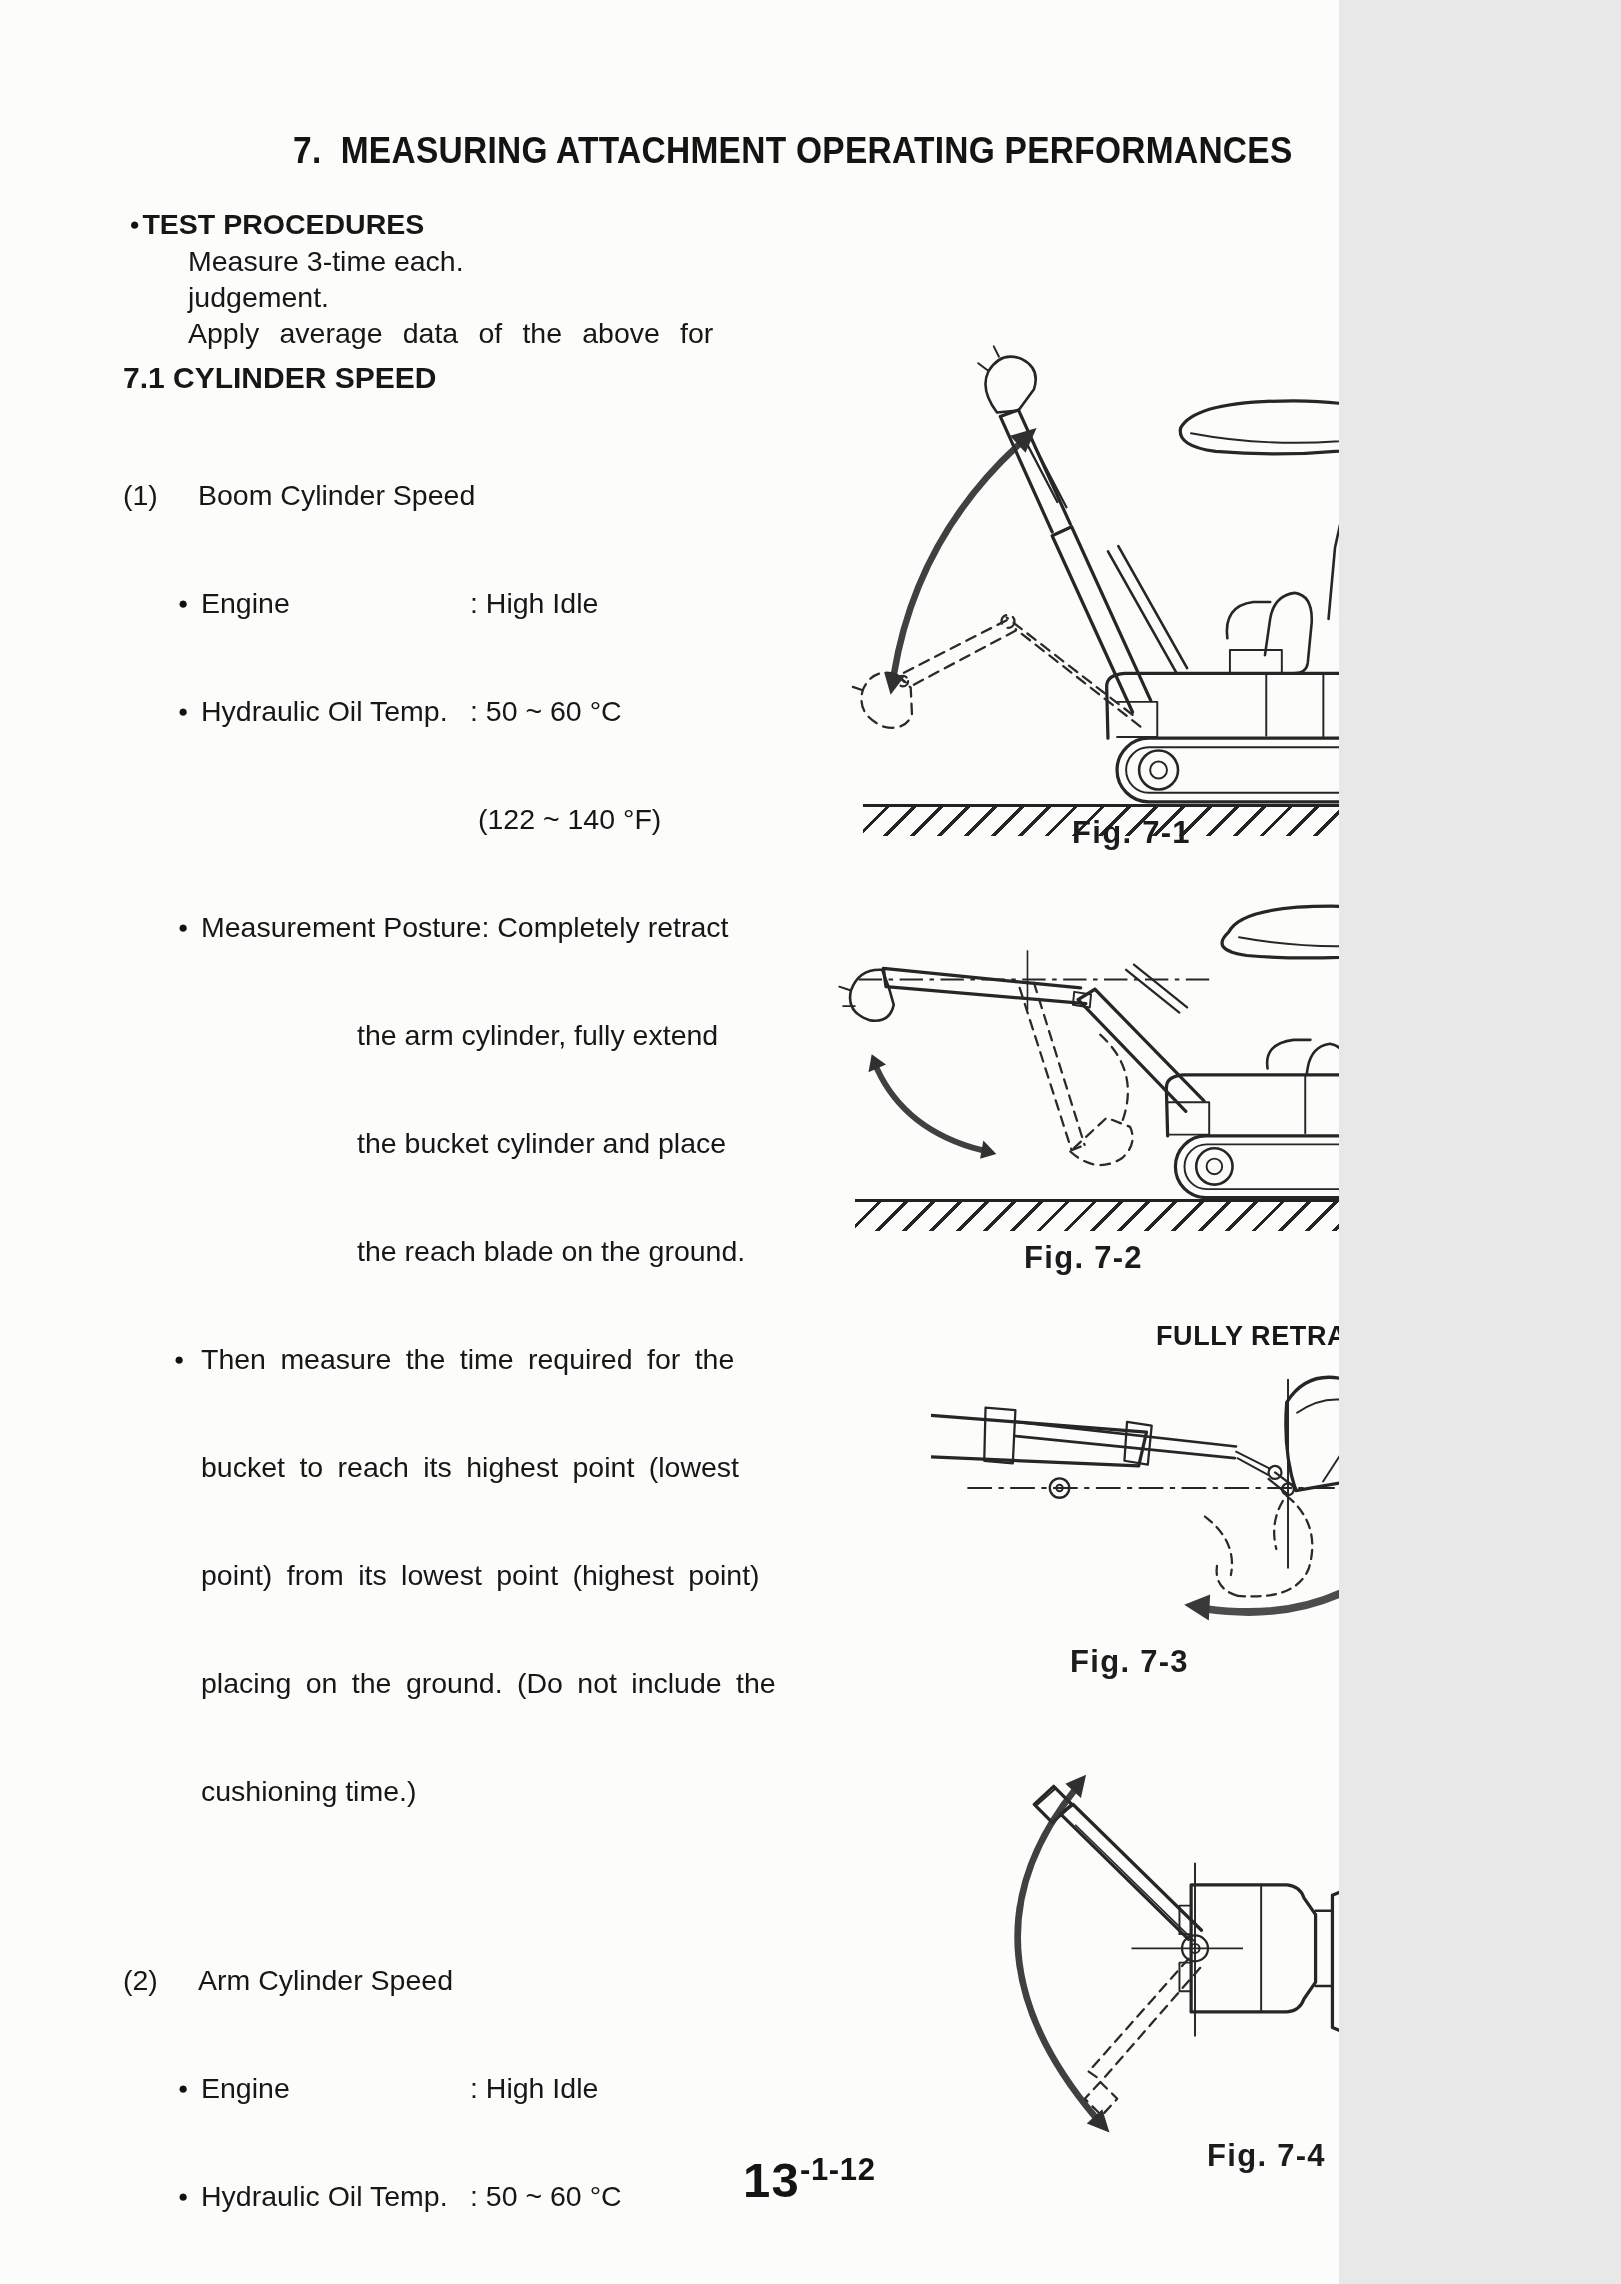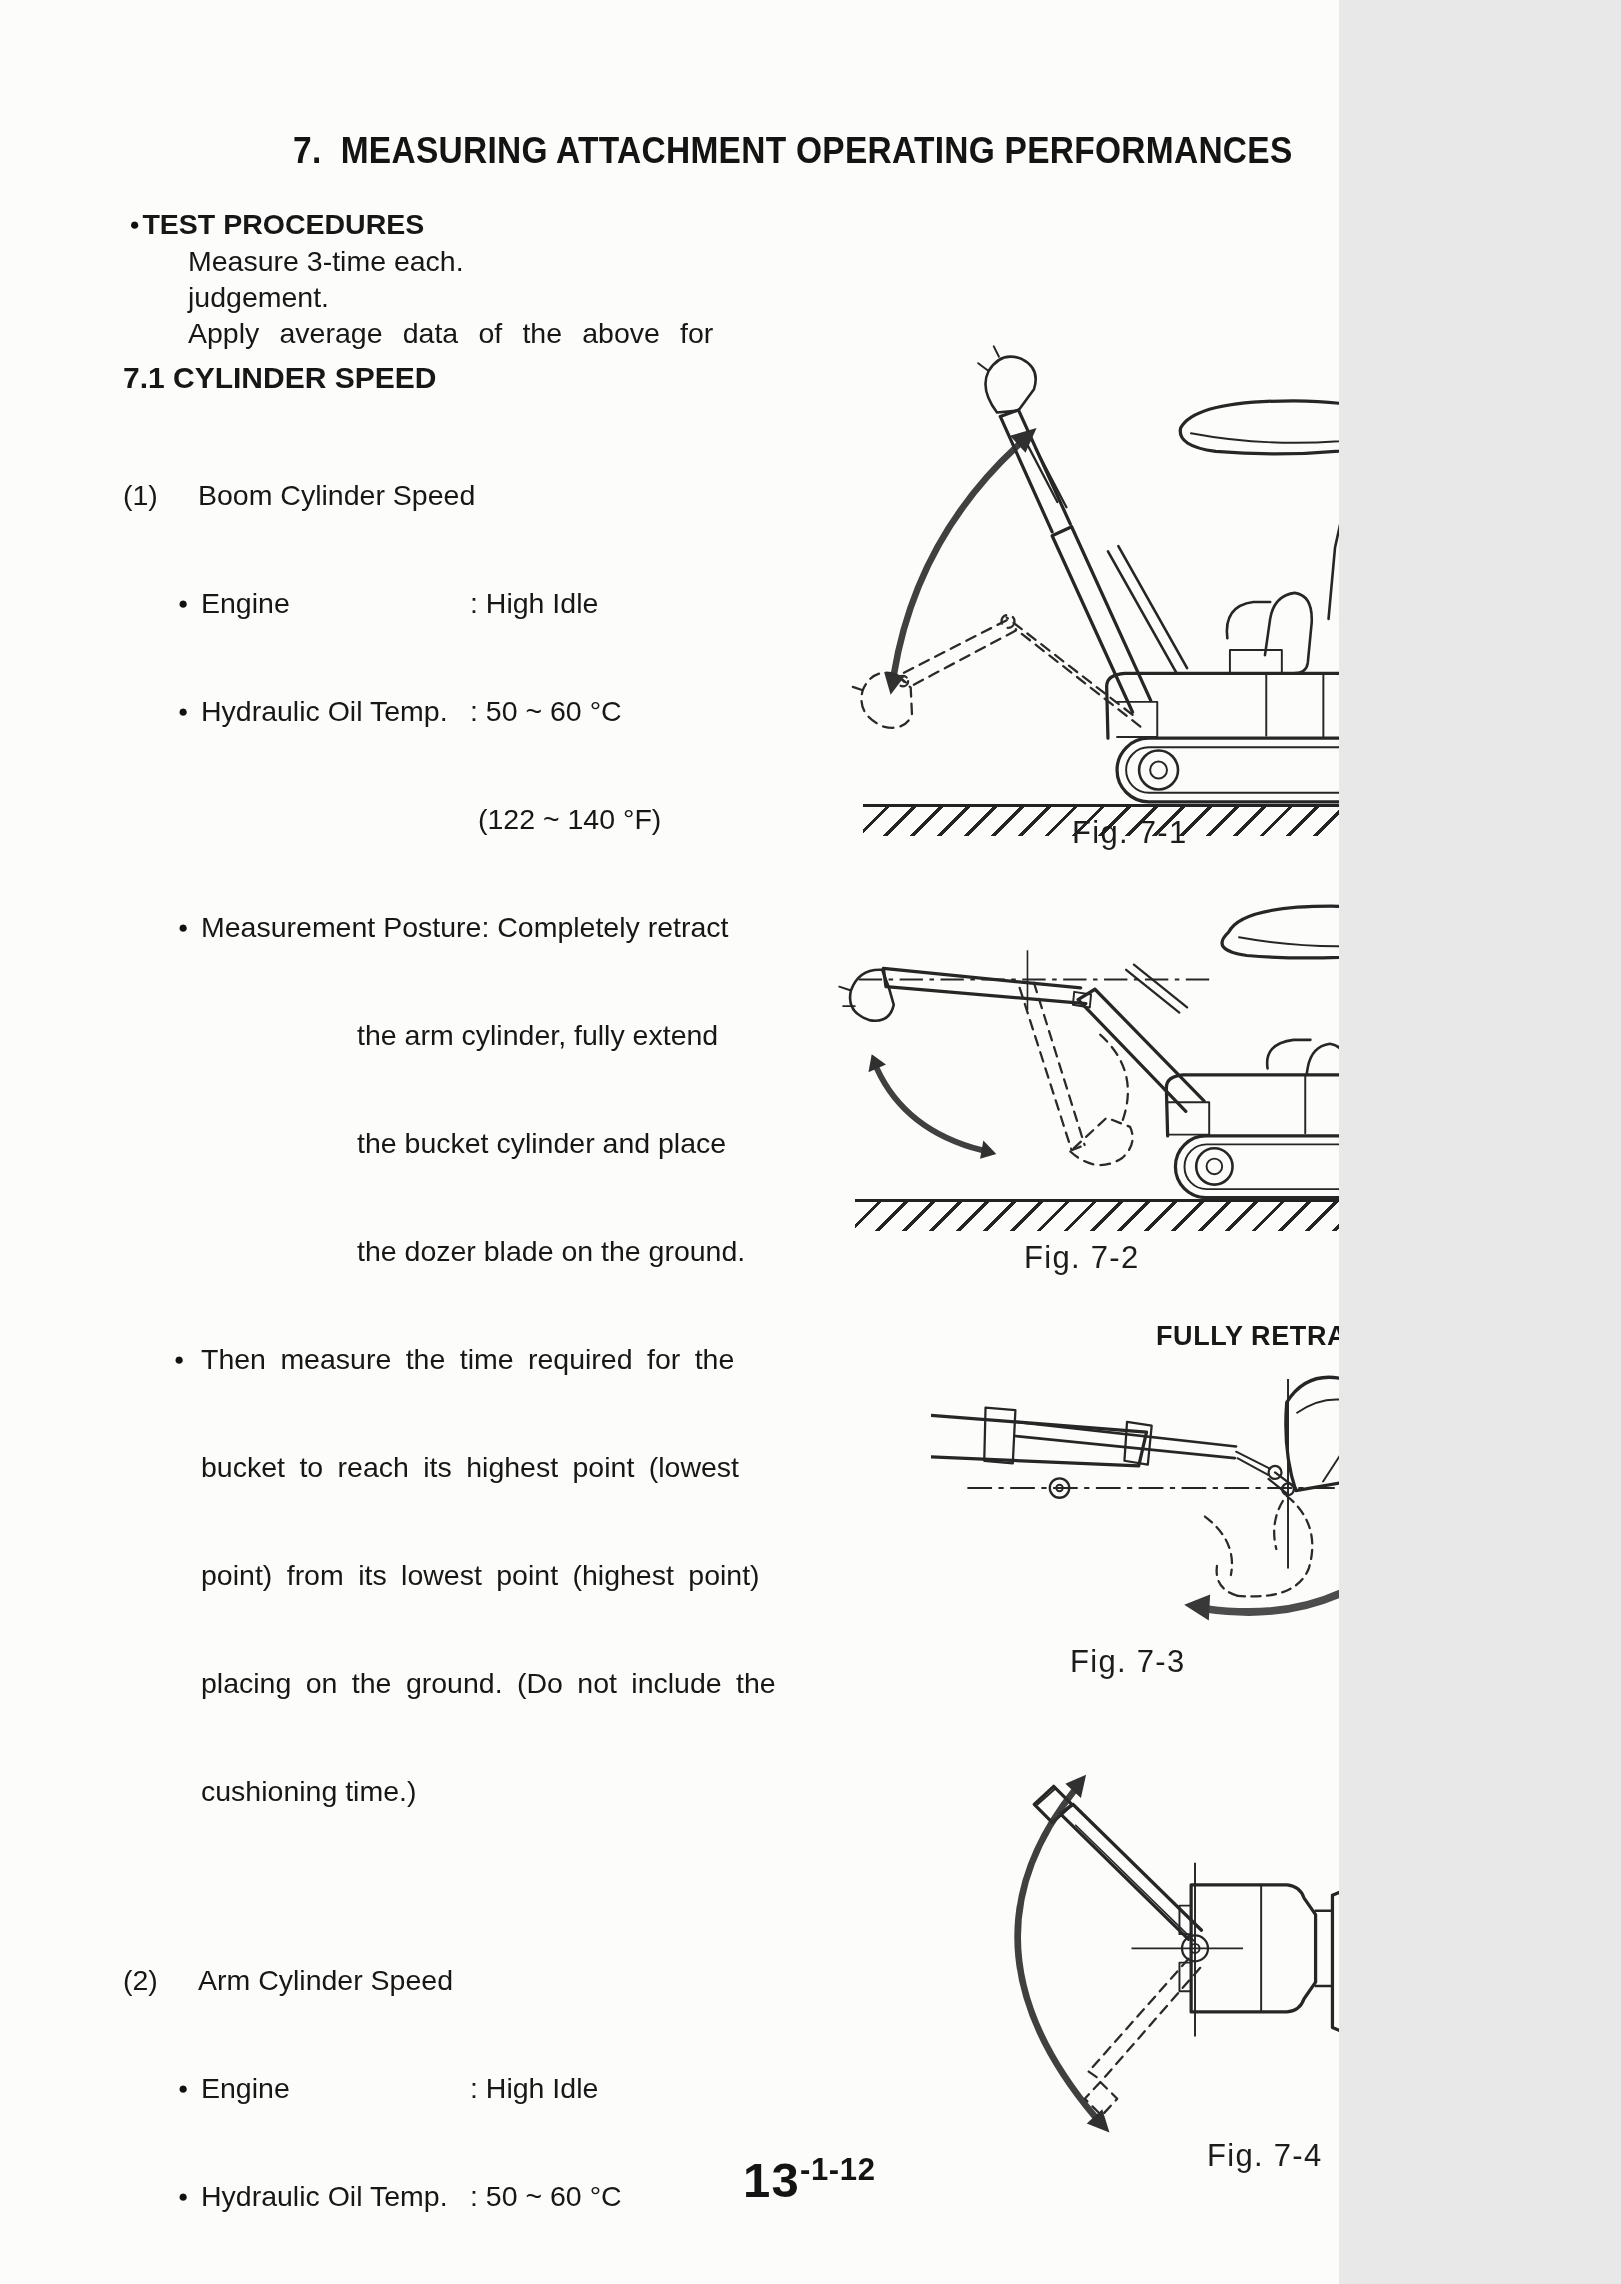--- a/index.html
+++ b/index.html
@@ -44,21 +44,21 @@
   .cont-value { padding-left:355px; }
   .posture-cont { padding-left:234px; }
   .note-row { position:relative; padding-left:78px; }
   .note-row .bullet { left:51px; }
   .note-cont { padding-left:78px; }
 
   
   .fig-svg { position:absolute; }
   .fig-caption {
     position:absolute; font-size:31px; letter-spacing:1.3px;
-    color:#1c1c1c; font-weight:400; white-space:pre;
+    color:#1c1c1c; font-weight:700; white-space:pre;
   }
   .fig-label {
     position:absolute; font-size:27px; font-weight:600;
     letter-spacing:0.6px; color:#181818; white-space:pre;
   }
   .hatch {
     position:absolute; height:32px;
     border-top:3.2px solid #222;
     background:repeating-linear-gradient(135deg, transparent 0 15.6px, #242424 15.6px 19px);
   }
@@ -88,21 +88,21 @@
     <div class="h71">7.1 CYLINDER SPEED</div>
 
     <div class="sec">
       <div class="sec-title-row"><span class="sec-no">(1)</span><span>Boom Cylinder Speed</span></div>
       <div class="spec-row"><span class="bullet">●</span><span class="spec-label">Engine</span><span class="spec-value">: High Idle</span></div>
       <div class="spec-row"><span class="bullet">●</span><span class="spec-label">Hydraulic Oil Temp.</span><span class="spec-value">: 50 ~ 60 °C</span></div>
       <div class="cont-value">(122 ~ 140 °F)</div>
       <div class="spec-row"><span class="bullet">●</span><span class="spec-label">Measurement Posture</span><span class="spec-value">: Completely retract</span></div>
       <div class="posture-cont">the arm cylinder, fully extend</div>
       <div class="posture-cont">the bucket cylinder and place</div>
-      <div class="posture-cont">the dozer blade on the ground.</div>
+      <div class="posture-cont">the reach blade on the ground.</div>
       <div class="note-row"><span class="bullet">●</span><span class="ws1">Then measure the time required for the</span></div>
       <div class="note-cont ws1">bucket to reach its highest point (lowest</div>
       <div class="note-cont ws1">point) from its lowest point (highest point)</div>
       <div class="note-cont ws1">placing on the ground. (Do not include the</div>
       <div class="note-cont">cushioning time.)</div>
     </div>
 
     <div class="sec">
       <div class="sec-title-row"><span class="sec-no">(2)</span><span>Arm Cylinder Speed</span></div>
       <div class="spec-row"><span class="bullet">●</span><span class="spec-label">Engine</span><span class="spec-value">: High Idle</span></div>

